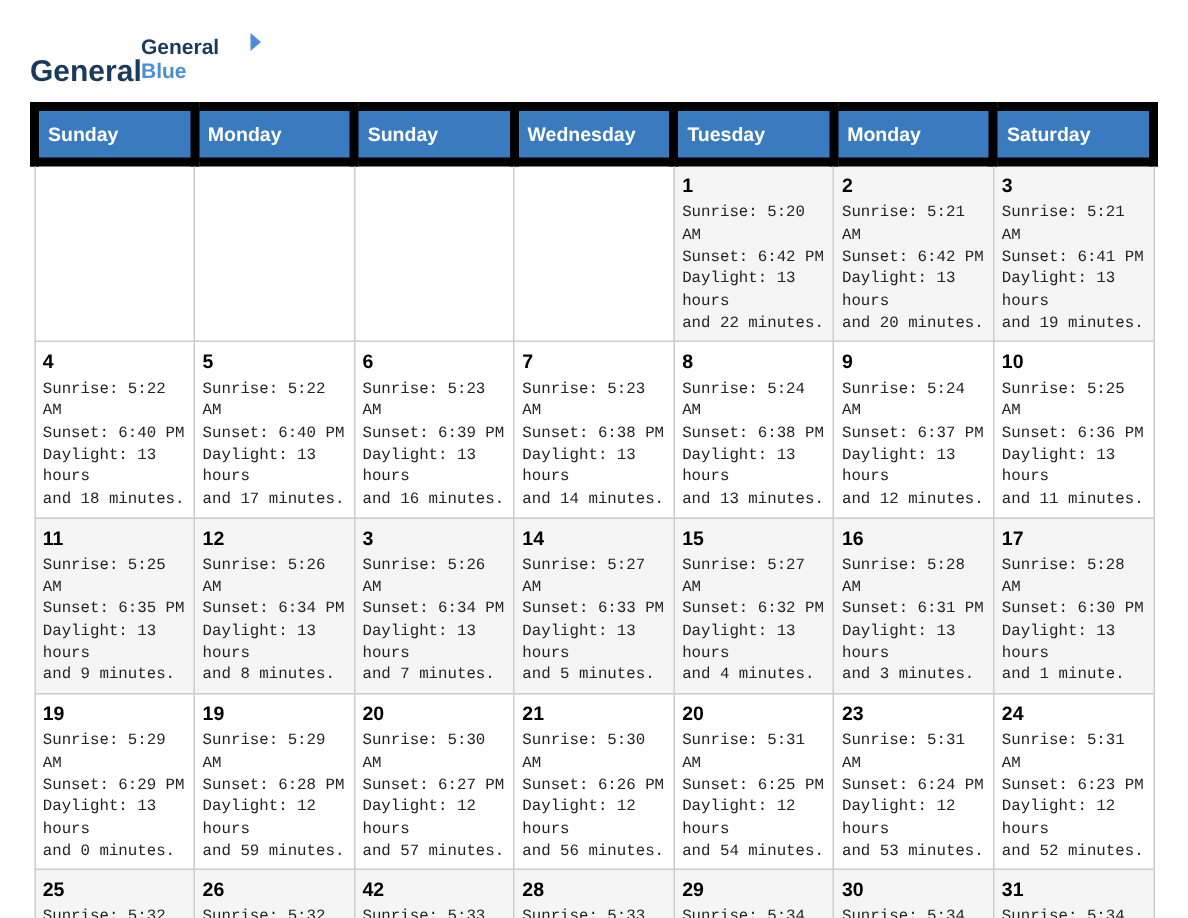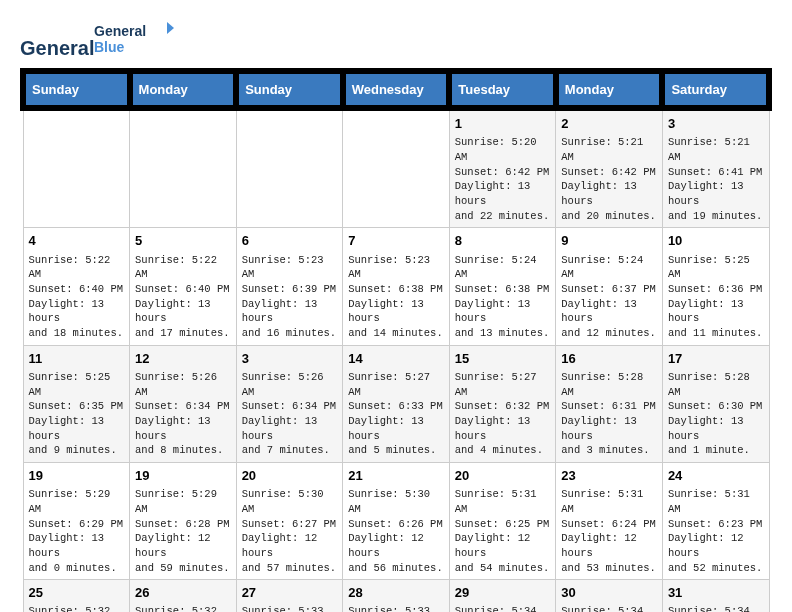--- a/index.html
+++ b/index.html
@@ -301,21 +301,21 @@
 and 50 minutes.</div>
         </td>
         <td>
           <span class="day-number">26</span>
           <div class="day-info" style="white-space: pre-line;">Sunrise: 5:32 AM
 Sunset: 6:21 PM
 Daylight: 12 hours
 and 49 minutes.</div>
         </td>
         <td>
-          <span class="day-number">27</span>
+          <span class="day-number">42</span>
           <div class="day-info" style="white-space: pre-line;">Sunrise: 5:33 AM
 Sunset: 6:20 PM
 Daylight: 12 hours
 and 47 minutes.</div>
         </td>
         <td>
           <span class="day-number">28</span>
           <div class="day-info" style="white-space: pre-line;">Sunrise: 5:33 AM
 Sunset: 6:19 PM
 Daylight: 12 hours

